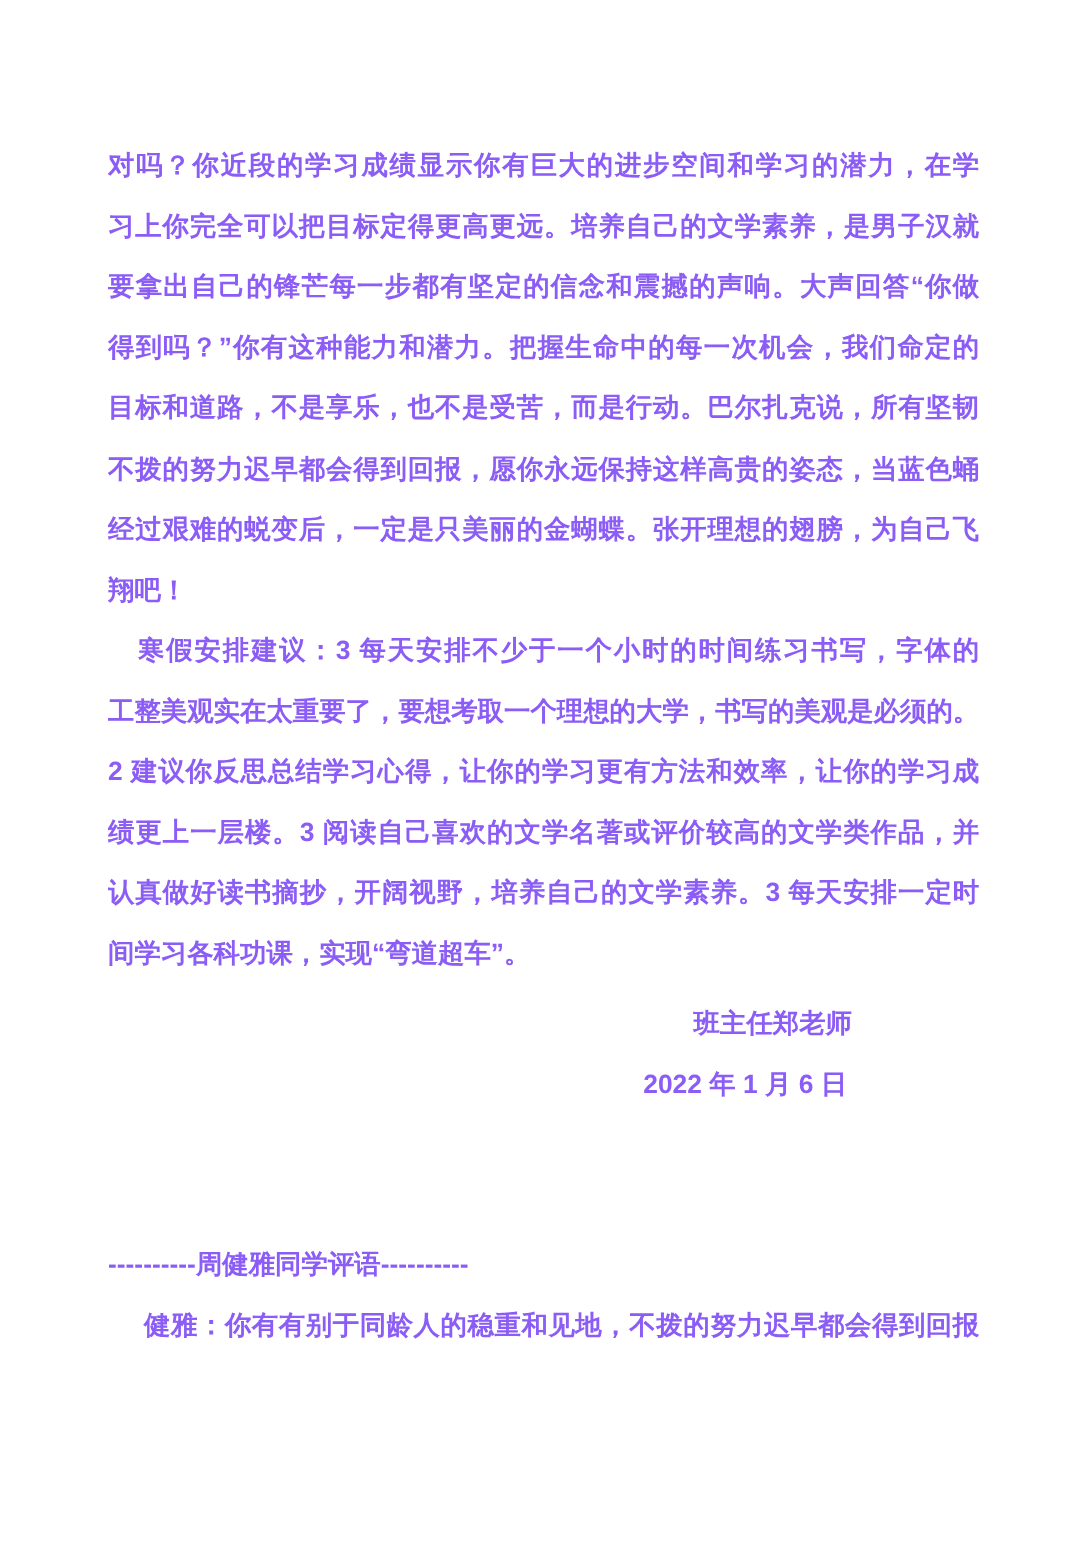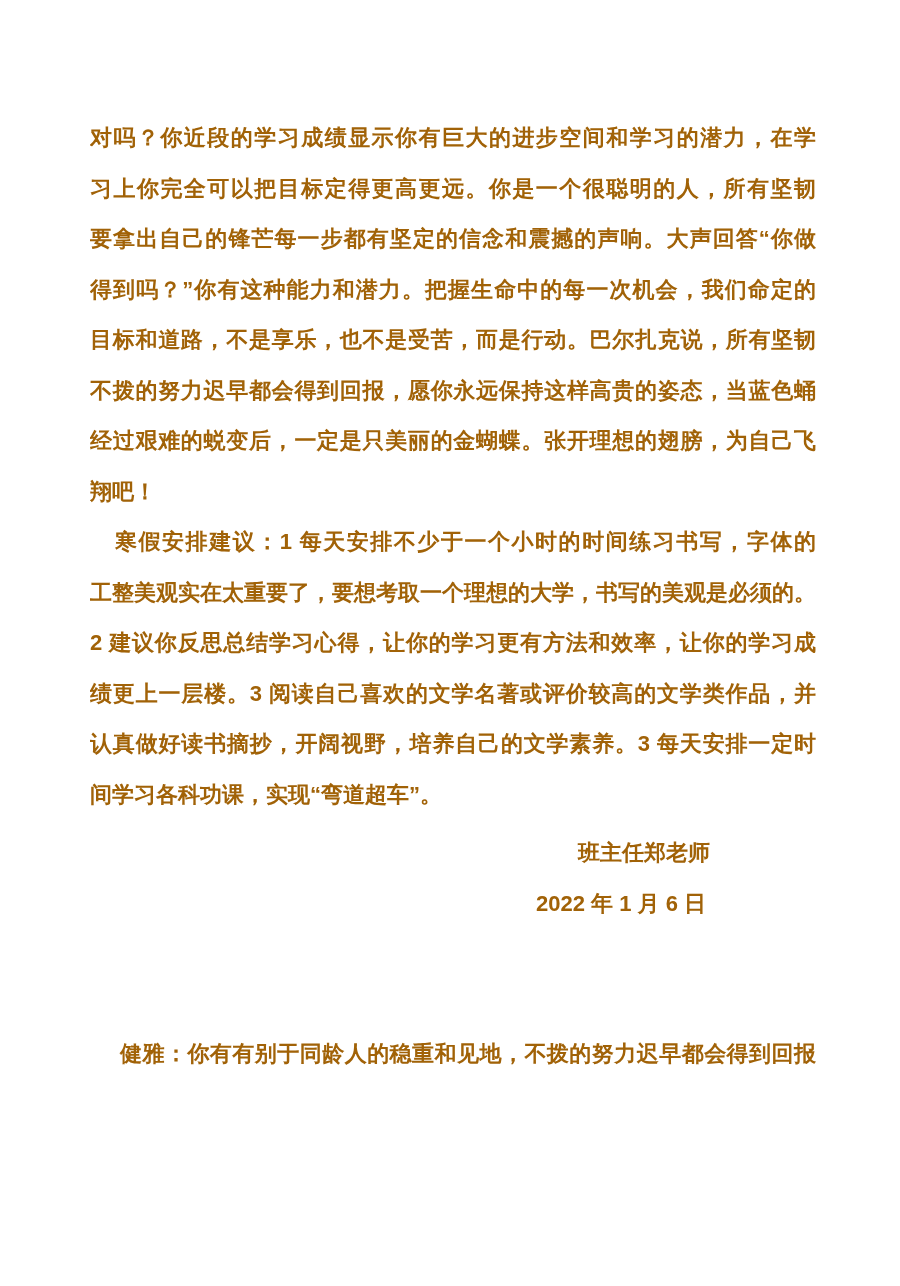--- a/index.html
+++ b/index.html
@@ -5,21 +5,21 @@
   html, body {
     margin: 0;
     padding: 0;
     background: #ffffff;
   }
   .page {
     position: relative;
     width: 900px;
     height: 1286px;
     background: #ffffff;
-    color: #a16207;
+    color: #8b5cf6;
     font-family: "Liberation Sans", "DejaVu Sans", sans-serif;
     font-weight: 700;
     overflow: hidden;
   }
   .content {
     position: absolute;
     left: 90px;
     top: 113px;
     width: 726px;
   }
@@ -58,36 +58,37 @@
     height: 100px;
   }
 </style>
 </head>
 <body>
 
 <div class="page">
   <div class="content">
 
     <div class="line">对吗？你近段的学习成绩显示你有巨大的进步空间和学习的潜力，在学</div>
-    <div class="line">习上你完全可以把目标定得更高更远。你是一个很聪明的人，所有坚韧</div>
+    <div class="line">习上你完全可以把目标定得更高更远。培养自己的文学素养，是男子汉就</div>
     <div class="line">要拿出自己的锋芒每一步都有坚定的信念和震撼的声响。大声回答“你做</div>
     <div class="line">得到吗？”你有这种能力和潜力。把握生命中的每一次机会，我们命定的</div>
     <div class="line">目标和道路，不是享乐，也不是受苦，而是行动。巴尔扎克说，所有坚韧</div>
     <div class="line">不拨的努力迟早都会得到回报，愿你永远保持这样高贵的姿态，当蓝色蛹</div>
     <div class="line">经过艰难的蜕变后，一定是只美丽的金蝴蝶。张开理想的翅膀，为自己飞</div>
     <div class="line line--end">翔吧！</div>
 
-    <div class="line line--indent">寒假安排建议：1 每天安排不少于一个小时的时间练习书写，字体的</div>
+    <div class="line line--indent">寒假安排建议：3 每天安排不少于一个小时的时间练习书写，字体的</div>
     <div class="line">工整美观实在太重要了，要想考取一个理想的大学，书写的美观是必须的。</div>
     <div class="line">2 建议你反思总结学习心得，让你的学习更有方法和效率，让你的学习成</div>
     <div class="line">绩更上一层楼。3 阅读自己喜欢的文学名著或评价较高的文学类作品，并</div>
     <div class="line">认真做好读书摘抄，开阔视野，培养自己的文学素养。3 每天安排一定时</div>
     <div class="line line--end">间学习各科功课，实现“弯道超车”。</div>
 
     <div class="line line--signature">班主任郑老师</div>
     <div class="line line--date">2022 年 1 月 6 日</div>
 
     <div class="spacer-before-divider"></div>
 
+    <div class="line line--end">----------周健雅同学评语----------</div>
     <div class="line line--indent-lg">健雅：你有有别于同龄人的稳重和见地，不拨的努力迟早都会得到回报</div>
 
   </div>
 </div>
 
 </body></html>

